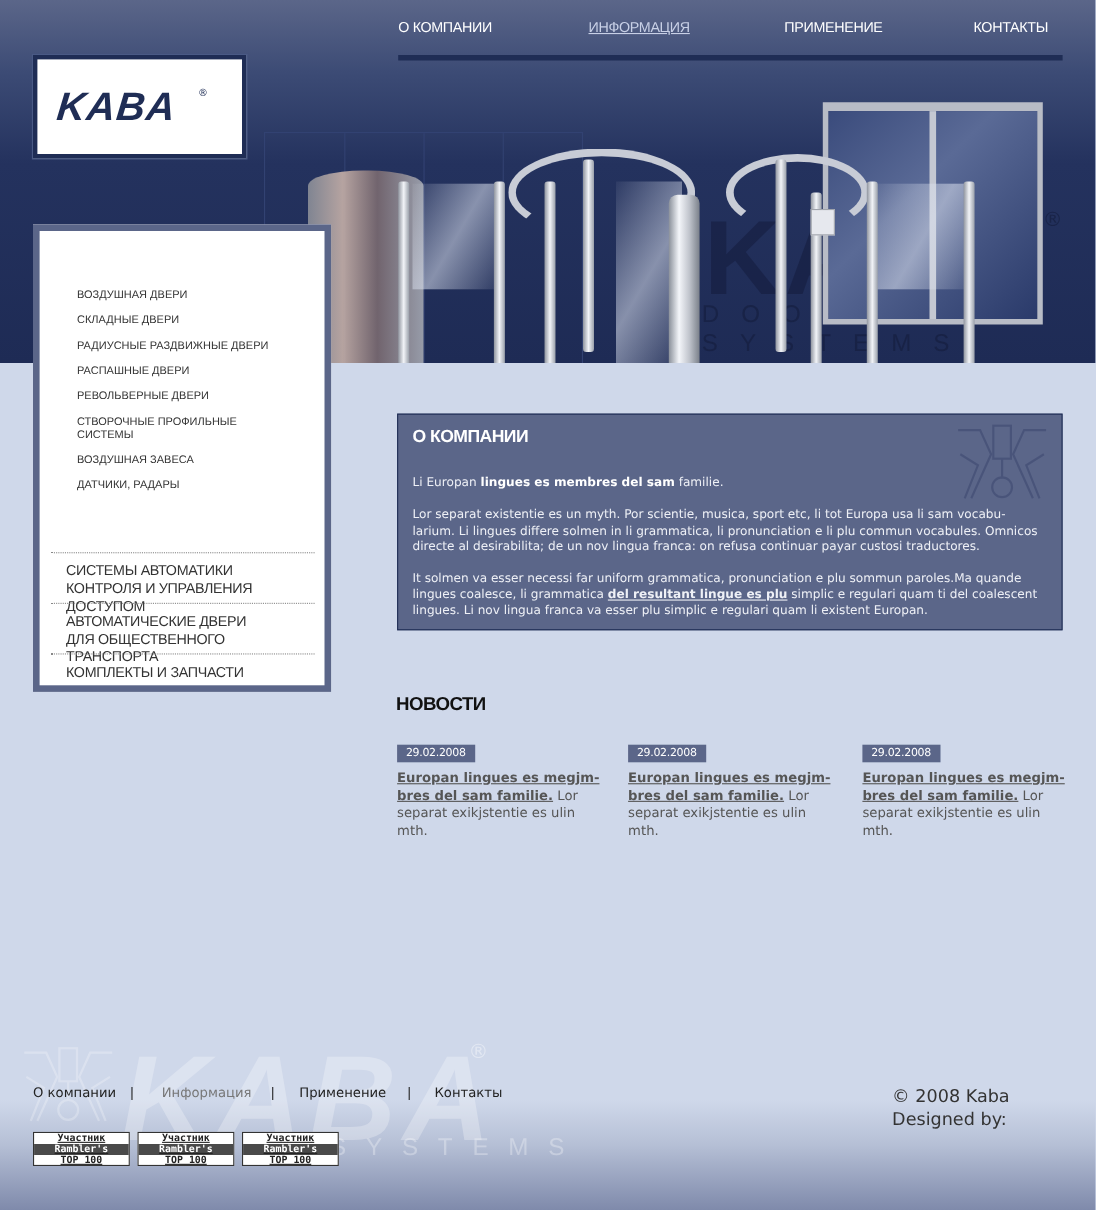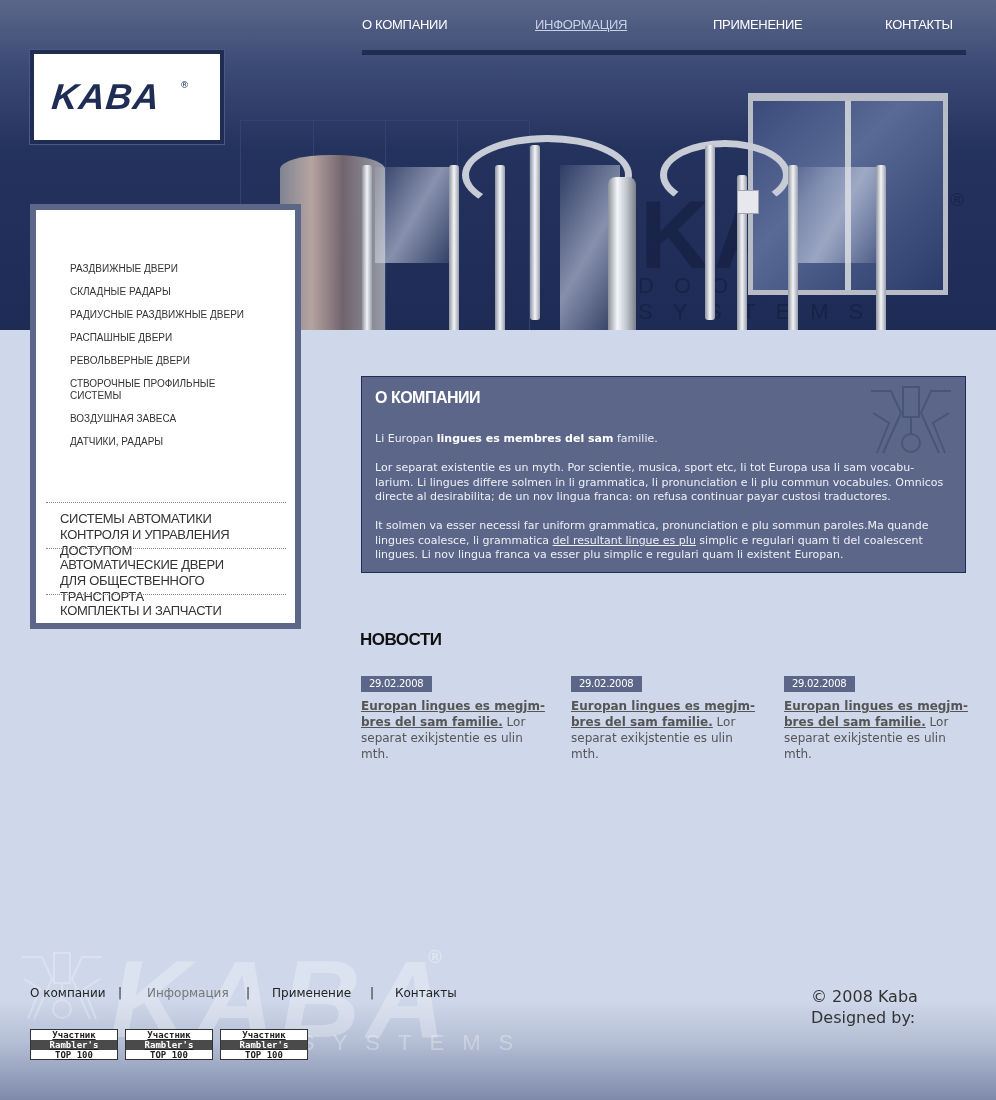--- a/index.html
+++ b/index.html
@@ -91,21 +91,21 @@
   }
 
   
   .about {
     position: absolute; left: 361px; top: 376px; width: 605px; height: 197px;
     background: #5b6689; border: 1px solid #1f2d55; color: #fff;
   }
   .about-title { position: absolute; left: 13px; top: 12px; font-family: "Liberation Sans", sans-serif; font-size: 16px; letter-spacing: -0.5px; }
   .about-p { position: absolute; left: 13px; width: 575px; font-size: 11px; line-height: 14.5px; color: #eef0f6; }
   .about-p b { font-weight: bold; color: #fff; }
-  .about-p u { text-decoration: underline; }
+  .about-p u { text-decoration: underline; font-weight: bold; }
   .emblem { position: absolute; right: 6px; top: 6px; width: 96px; height: 72px; opacity: 0.35; }
 
   
   .news-title { position: absolute; left: 360px; top: 630px; font-family: "Liberation Sans", sans-serif; font-size: 17px; color: #111; letter-spacing: -0.5px; }
   .news-item { position: absolute; top: 672px; width: 185px; }
   .news-date {
     display: inline-block; background: #5b6689; color: #fff; font-size: 10px;
     padding: 2px 9px 2px 8px; height: 16px; letter-spacing: -0.3px;
   }
   .news-body { margin-top: 6px; font-size: 12px; line-height: 16px; color: #555; }
@@ -171,22 +171,22 @@
     <div class="pole" style="left:497px;top:90px;height:200px;"></div>
     <div class="pole" style="left:548px;top:80px;height:190px;"></div>
     <div class="pole" style="left:636px;top:80px;height:190px;"></div>
     <div class="column"></div>
     <div class="reader"></div>
 
   </div>
 </div>
 
 <aside class="sidebar">
-  <a class="sb-sub" style="top:53px">РАЗДВИЖНЫЕ ДВЕРИ</a>
-  <a class="sb-sub" style="top:76px">СКЛАДНЫЕ РАДАРЫ</a>
+  <a class="sb-sub" style="top:53px">ВОЗДУШНАЯ ДВЕРИ</a>
+  <a class="sb-sub" style="top:76px">СКЛАДНЫЕ ДВЕРИ</a>
   <a class="sb-sub" style="top:99px">РАДИУСНЫЕ РАЗДВИЖНЫЕ ДВЕРИ</a>
   <a class="sb-sub" style="top:122px">РАСПАШНЫЕ ДВЕРИ</a>
   <a class="sb-sub" style="top:145px">РЕВОЛЬВЕРНЫЕ ДВЕРИ</a>
   <a class="sb-sub" style="top:168px;width:160px">СТВОРОЧНЫЕ ПРОФИЛЬНЫЕ СИСТЕМЫ</a>
   <a class="sb-sub" style="top:203px">ВОЗДУШНАЯ ЗАВЕСА</a>
   <a class="sb-sub" style="top:226px">ДАТЧИКИ, РАДАРЫ</a>
 
   <a class="sb-main" style="top:292px;padding-right:20px">СИСТЕМЫ АВТОМАТИКИ КОНТРОЛЯ И УПРАВЛЕНИЯ ДОСТУПОМ</a>
   <a class="sb-main" style="top:338px;padding-right:40px">АВТОМАТИЧЕСКИЕ ДВЕРИ ДЛЯ ОБЩЕСТВЕННОГО ТРАНСПОРТА</a>
   <a class="sb-main" style="top:384px">КОМПЛЕКТЫ И ЗАПЧАСТИ</a>

